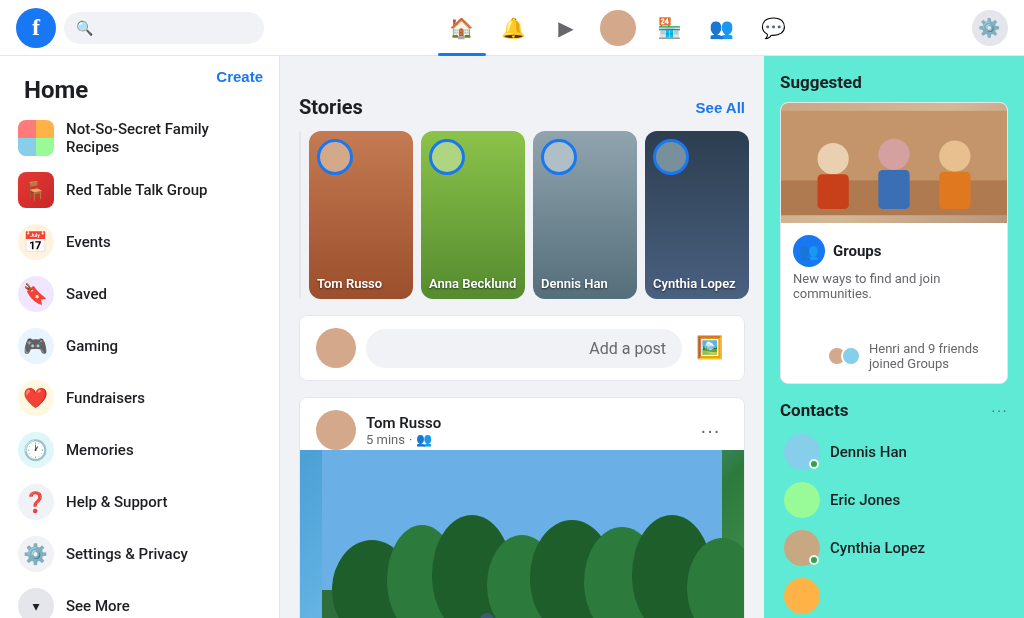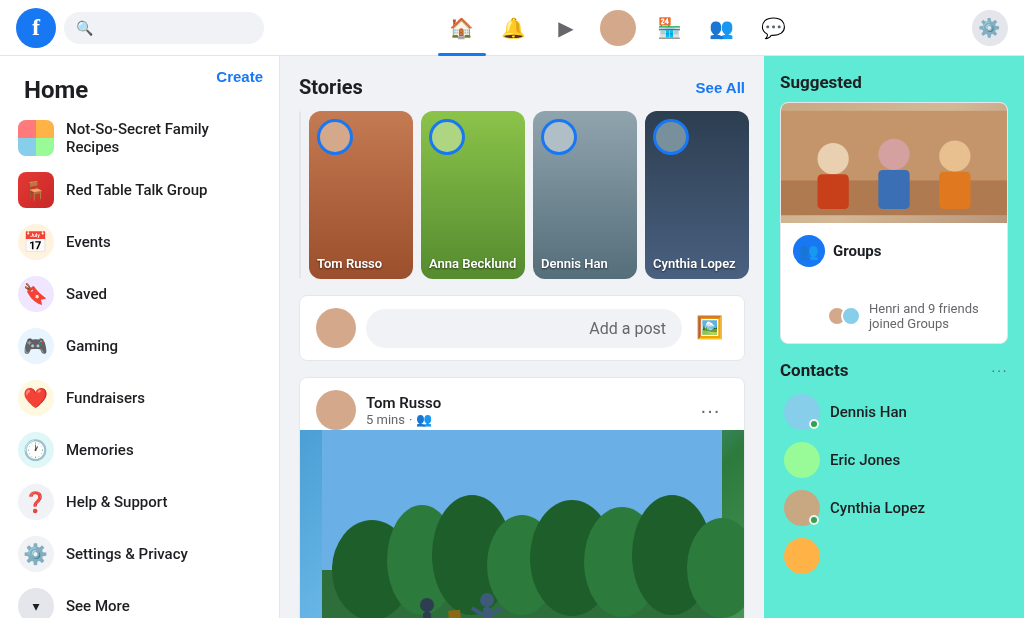--- a/index.html
+++ b/index.html
@@ -66,21 +66,21 @@
     .see-more-row { display: flex; align-items: center; gap: 12px; padding: 8px 10px; cursor: pointer; border-radius: 8px; font-size: 15px; font-weight: 500; }
     .chevron-circle { width: 36px; height: 36px; border-radius: 50%; background: #e4e6eb; display: flex; align-items: center; justify-content: center; font-size: 14px; }
     .sidebar-group-icon { width: 36px; height: 36px; border-radius: 8px; overflow: hidden; background: #e4e6eb; flex-shrink: 0; }
     .group-img-placeholder { width: 100%; height: 100%; display: grid; grid-template-columns: 1fr 1fr; }
     .gp1 { background: #ff7b7b; }
     .gp2 { background: #ffb347; }
     .gp3 { background: #87ceeb; }
     .gp4 { background: #98fb98; }
 
     
-    .main-feed { flex: 1; overflow-y: auto; padding: 19px; }
+    .main-feed { flex: 1; overflow-y: auto; padding: 19px; margin-top: 20px; }
     .stories-section { margin-bottom: 16px; }
     .section-header { display: flex; align-items: center; justify-content: space-between; margin-bottom: 12px; }
     .section-title { font-size: 20px; font-weight: 700; }
     .see-all-btn { color: #1877f2; font-weight: 600; cursor: pointer; background: none; border: none; font-size: 15px; }
     .stories-row { display: flex; gap: 8px; }
     .story-card {
       width: 104px; height: 168px; border-radius: 12px; overflow: hidden; position: relative;
       flex-shrink: 0; cursor: pointer;
     }
     .story-label {
@@ -406,20 +406,21 @@
             <rect x="112" y="68" width="36" height="45" rx="5" fill="#3a6eb5"></rect>
             <circle cx="200" cy="52" r="18" fill="#e8c090"></circle>
             <rect x="182" y="70" width="36" height="43" rx="5" fill="#e07820"></rect>
           </svg>
         </div>
         <div class="groups-banner-content">
           <div class="groups-banner-header">
             <div class="groups-icon">👥</div>
             <span class="groups-name">Groups</span>
           </div>
+          <p class="groups-desc">New ways to find and join communities.</p>
         </div>
         <div class="joined-note" style="padding: 8px 12px 12px;">
           <div class="joined-avatars">
             <div class="joined-av" style="background:#d4a88a;"></div>
             <div class="joined-av" style="background:#87ceeb;"></div>
           </div>
           <span>Henri and 9 friends joined Groups</span>
         </div>
       </div>
     </section>

